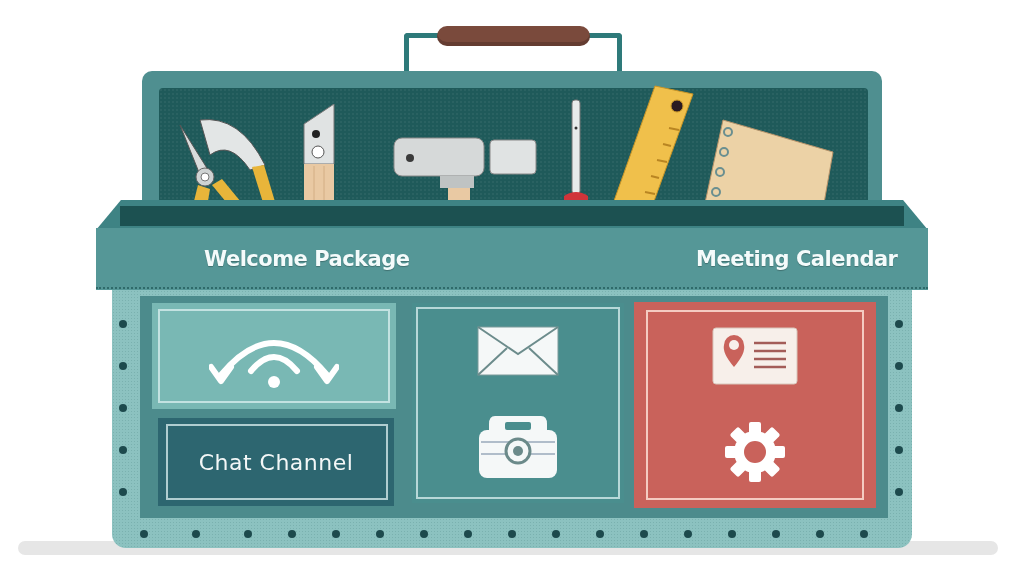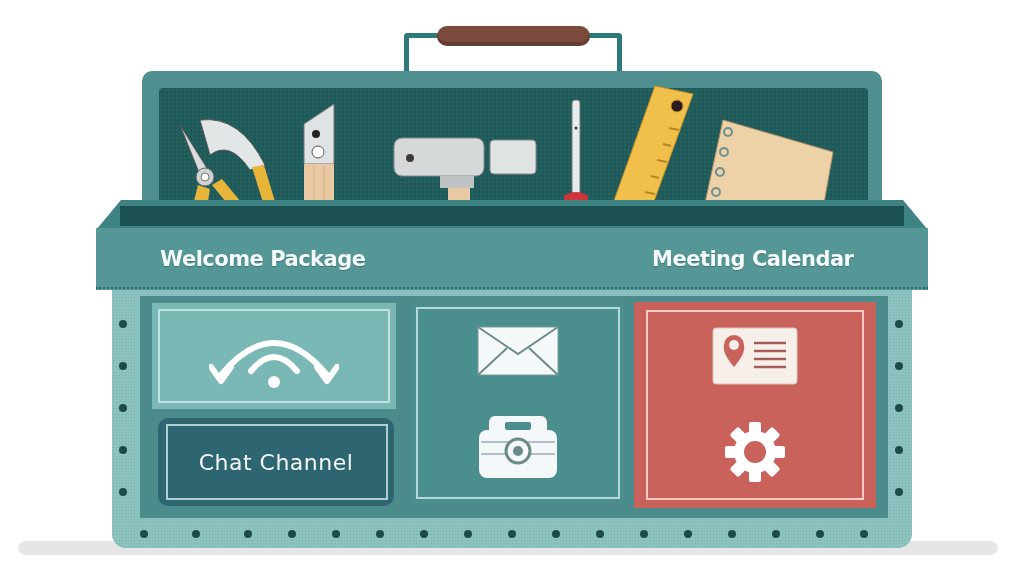--- a/index.html
+++ b/index.html
@@ -25,27 +25,27 @@
   .box-band { left: 96px; top: 228px; width: 832px; height: 62px; background: #559797; }
   .band-dots { left: 96px; top: 287px; width: 832px; height: 3px; border-top: 2px dotted #2f6a6a; }
 
   .box-body { left: 112px; top: 290px; width: 800px; height: 258px; background: #8cc2c0;
     background-image: radial-gradient(rgba(40,100,100,0.18) 1px, transparent 1px); background-size: 3px 3px;
     border-radius: 0 0 14px 14px; }
   .rivet { position: absolute; width: 8px; height: 8px; border-radius: 50%; background: #1d4a4d; }
 
   .panel-bg { left: 140px; top: 296px; width: 748px; height: 222px; background: #4c8b8c; }
 
-  .label { color: #f4fbfb; font-weight: bold; font-size: 21px; font-family: "DejaVu Sans", sans-serif; letter-spacing: -0.5px; text-shadow: 0 1px 1px rgba(0,0,0,0.25); }
+  .label { color: #f4fbfb; font-weight: bold; font-size: 21px; font-family: "DejaVu Sans", sans-serif; letter-spacing: -0.5px; text-shadow: 0 1px 1px rgba(0,0,0,0.25); margin-left: 44px; }
 
   .card { position: absolute; display: flex; align-items: center; justify-content: center; flex-direction: column; }
   .card-frame { position: absolute; border: 2px solid rgba(220,240,240,0.75); pointer-events: none; }
 
   .c1 { left: 152px; top: 303px; width: 244px; height: 106px; background: #79b8b4; }
-  .c2 { left: 158px; top: 418px; width: 236px; height: 88px; background: #2d6670; border-radius: 10px; }
+  .c2 { left: 158px; top: 418px; width: 236px; height: 88px; background: #2d6670; }
   .c3 { left: 412px; top: 303px; width: 212px; height: 200px; background: #4a8e8e; }
   .c4 { left: 634px; top: 302px; width: 242px; height: 206px; background: #c9625b; }
 
   .chat-label { color: #f3f7f7; font-size: 22px; font-family: "DejaVu Sans", sans-serif; letter-spacing: 0.5px; }
 </style>
 </head>
 <body>
 
 <div class="abs shadow-bar"></div>
 

